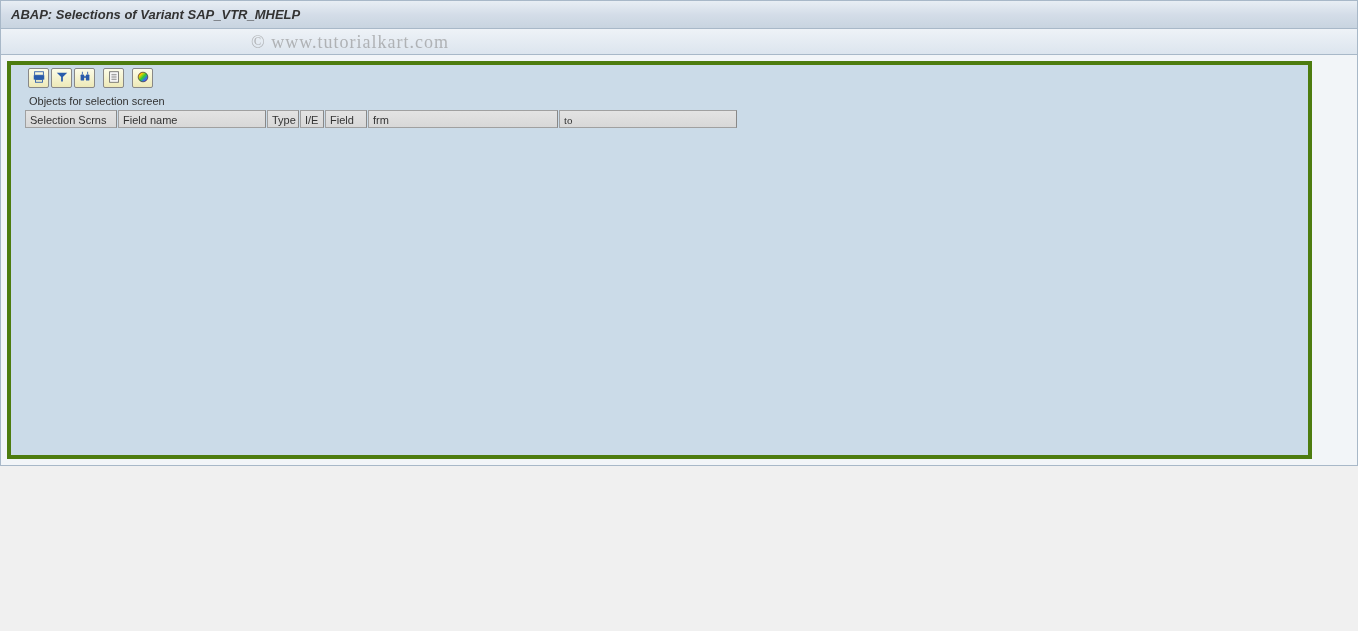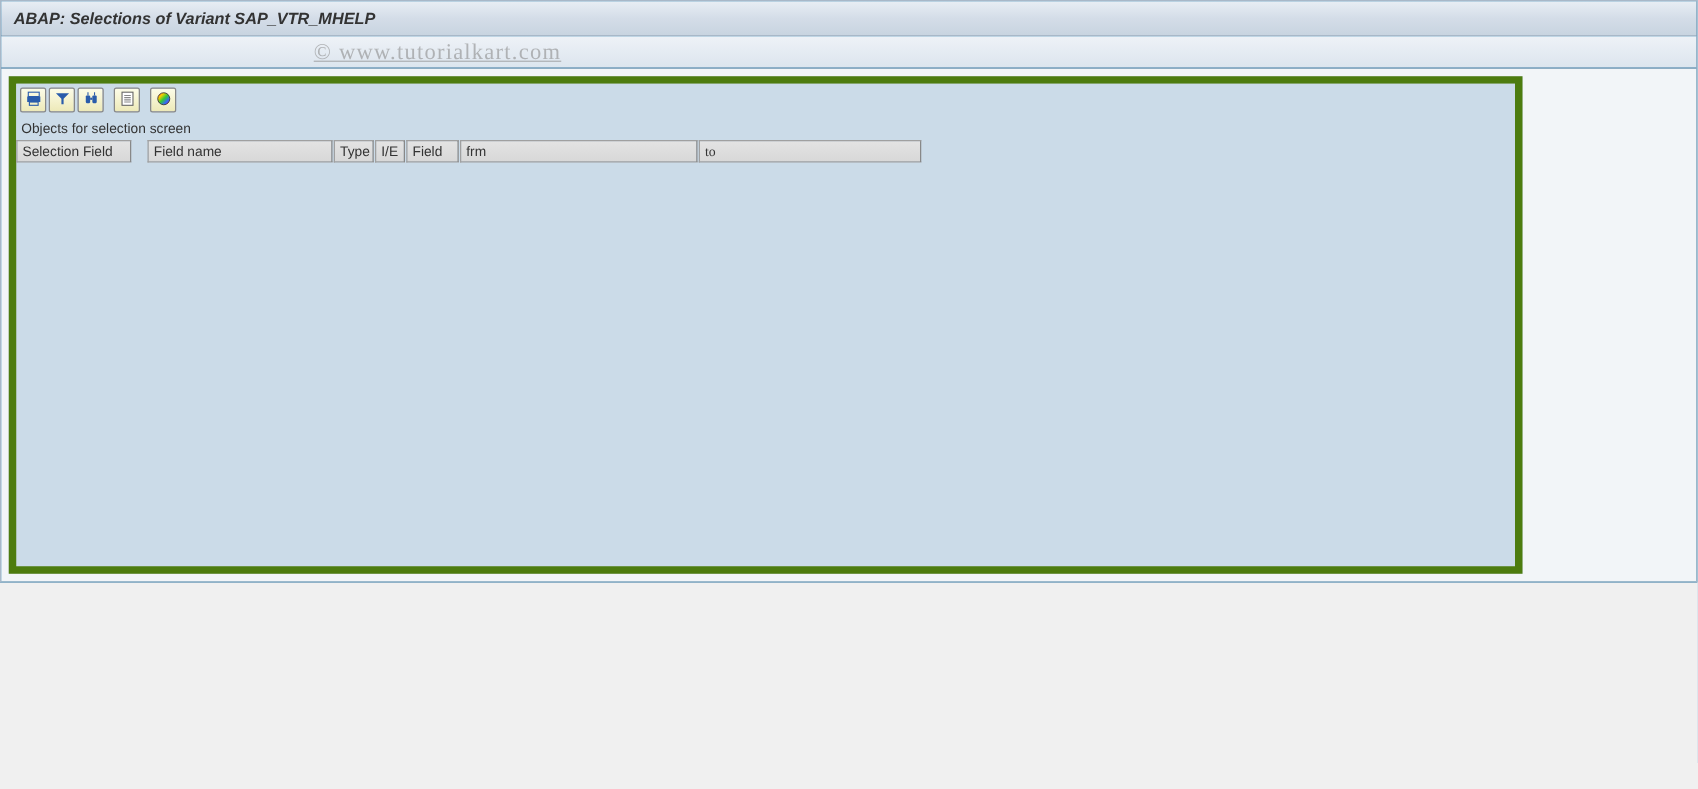--- a/index.html
+++ b/index.html
@@ -42,33 +42,33 @@
       position: absolute;
       left: 250px;
       top: 50%;
       transform: translateY(-50%);
       color: rgba(140, 140, 140, 0.6);
       font-size: 18px;
       font-family: Georgia, serif;
       letter-spacing: 1px;
       pointer-events: none;
       white-space: nowrap;
-      text-decoration: underline;
     }
     
     .content-area {
       padding: 6px;
       background: #f2f5f8;
     }
     .panel {
-      width: 1211px;
+      width: 1305px;
       height: 398px;
       background: #cbdbe8;
-      border: 6px solid #4d7c0f;
+      border: 4px solid #4d7c0f;
       position: relative;
+      padding-left: 14px;
     }
     
     .toolbar {
       display: flex;
       gap: 2px;
       padding: 3px 3px;
       background: #cbdbe8;
     }
     .tool-btn {
       width: 21px;
@@ -107,21 +107,21 @@
       padding: 2px 4px;
       color: #333;
       font-size: 11px;
       height: 18px;
       line-height: 14px;
       overflow: hidden;
       white-space: nowrap;
       margin-right: 1px;
     }
     .col-selscrns { width: 92px; }
-    .col-fieldname { width: 148px; margin-left: 12px; }
+    .col-fieldname { width: 148px; }
     .col-type { width: 32px; text-align: center; }
     .col-ie { width: 24px; }
     .col-option { width: 42px; }
     .col-frm { width: 190px; }
     .col-to { width: 178px; font-family: Liberation Serif, serif; }
     
     .table-body {
       flex: 1;
       background: #cbdbe8;
     }
@@ -202,21 +202,21 @@
               </defs>
               <circle cx="8" cy="8" r="5.5" fill="url(#rb)" stroke="#333" stroke-width="0.8"></circle>
             </svg>
           </span>
         </div>
       </div>
 
       <div class="section-label">Objects for selection screen</div>
 
       <div class="table-header">
-        <div class="th col-selscrns">Selection Field</div>
+        <div class="th col-selscrns">Selection Scrns</div>
         <div class="th col-fieldname">Field name</div>
         <div class="th col-type">Type</div>
         <div class="th col-ie">I/E</div>
         <div class="th col-option">Field</div>
         <div class="th col-frm">frm</div>
         <div class="th col-to">to</div>
       </div>
 
       <div class="table-body"></div>
 

